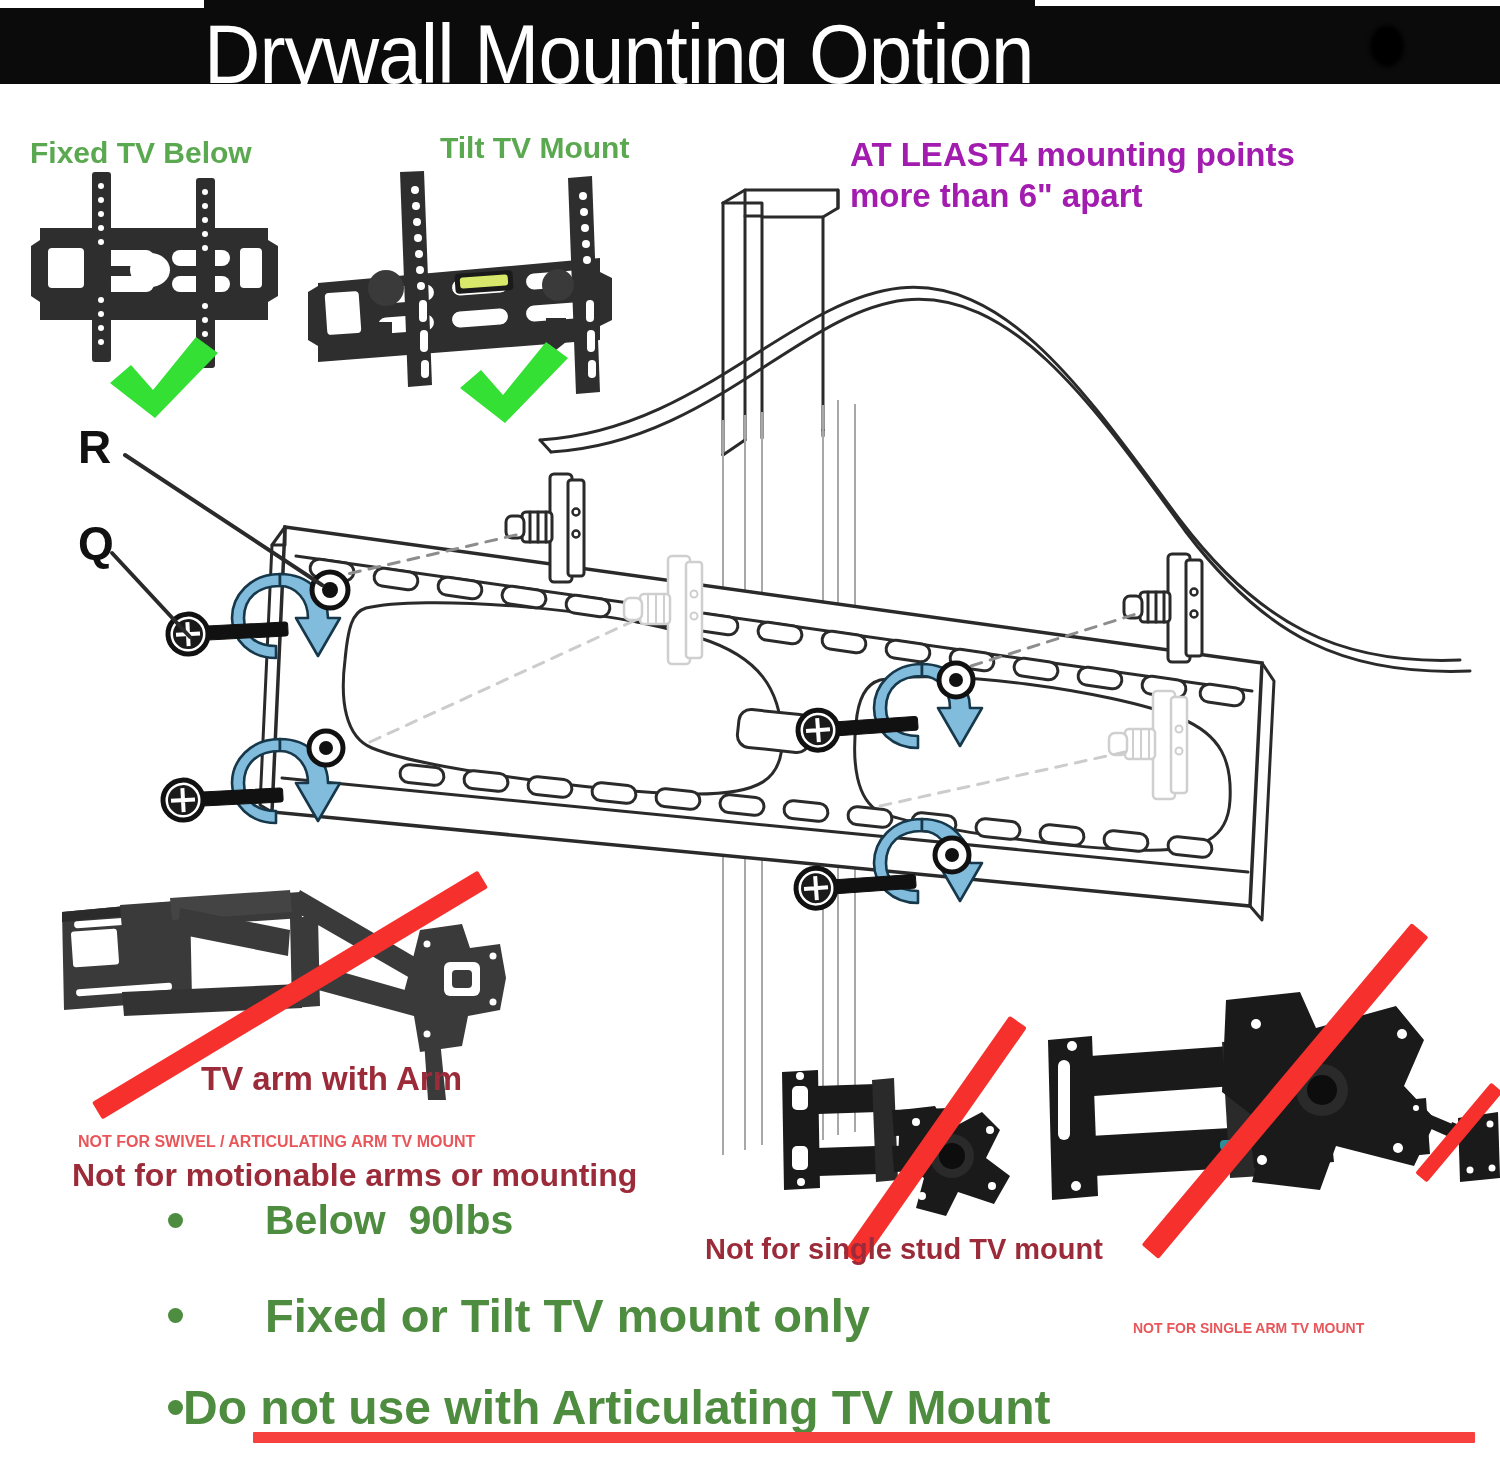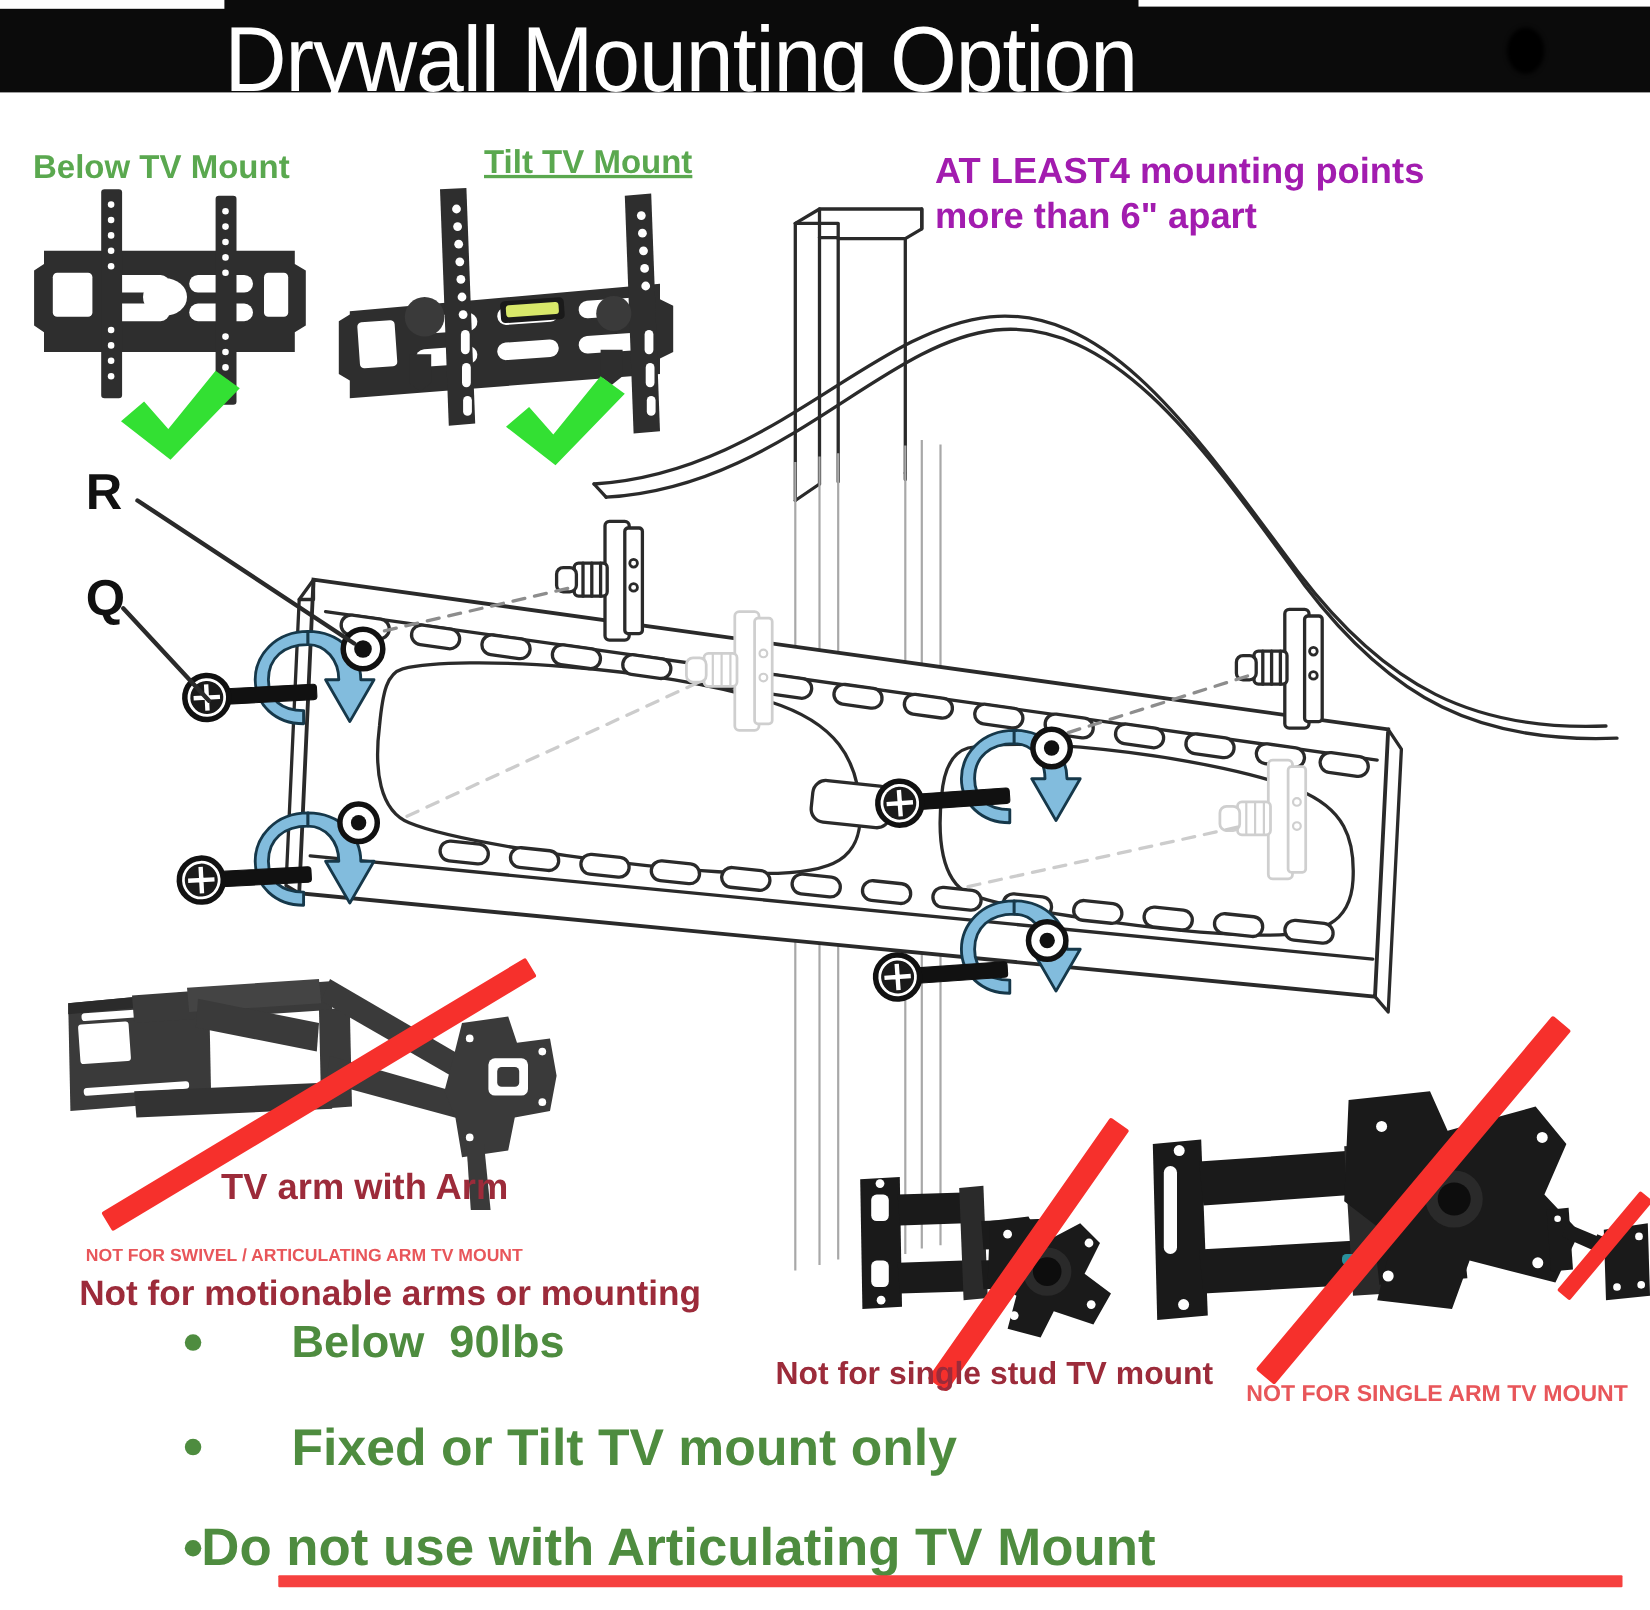--- a/index.html
+++ b/index.html
@@ -498,23 +498,23 @@
       <path fill="#1a1a1a" d="M 1458,1118 L 1498,1112 L 1500,1178 L 1460,1182 Z"></path>
       <g fill="#ffffff">
         <circle cx="1468" cy="1126" r="3.5"></circle>
           <circle cx="1490" cy="1124" r="3.5"></circle>
         <circle cx="1470" cy="1170" r="3.5"></circle>
           <circle cx="1492" cy="1168" r="3.5"></circle>
       </g>
     </g>
   </svg>
 
-  <div class="lbl lbl-green-title" style="left:30px; top:136px;">Below TV Mount</div>
-
-  <div class="lbl lbl-green-title" style="left:440px; top:131px;text-decoration:underline;">Tilt TV Mount</div>
+  <div class="lbl lbl-green-title" style="left:30px; top:136px;">Fixed TV Below</div>
+
+  <div class="lbl lbl-green-title" style="left:440px; top:131px;">Tilt TV Mount</div>
 
   <div class="lbl lbl-red-warn" style="left:850px; top:134px;">AT LEAST4 mounting points
 more than 6" apart</div>
 
   <div class="lbl lbl-letter" style="left:78px; top:420px;">R</div>
 
   <div class="lbl lbl-letter" style="left:78px; top:516px;">Q</div>
 
   <div class="strike" style="left:65px; top:985px; width:450px; height:20px; transform:rotate(-31deg);"></div>
 
@@ -525,21 +525,21 @@
   <div class="strike" style="left:1400px; top:1125px; width:118px; height:15px; transform:rotate(-50deg);"></div>
 
   <div class="lbl lbl-maroon" style="left:175px; top:1060px; font-size:33px;margin-left:26px;">TV arm with Arm</div>
 
   <div class="lbl lbl-red-caps" style="left:78px; top:1133px;">NOT FOR SWIVEL / ARTICULATING ARM TV MOUNT</div>
 
   <div class="lbl lbl-maroon" style="left:72px; top:1157px; font-size:32px;">Not for motionable arms or mounting</div>
 
   <div class="lbl lbl-maroon" style="left:705px; top:1233px; font-size:29px;">Not for single stud TV mount</div>
 
-  <div class="lbl lbl-red-caps" style="left:1133px; top:1256px; font-size:21px;">NOT FOR SINGLE ARM TV MOUNT</div>
+  <div class="lbl lbl-red-caps" style="left:1133px; top:1320px; font-size:14px;">NOT FOR SINGLE ARM TV MOUNT</div>
 
   <div class="bullet-row" style="left:168px; top:1197px;">
     <span class="bullet-dot"></span>
     <span class="bullet-text" style="margin-left:82px; font-size:41px;">Below  90lbs</span>
   </div>
 
   <div class="bullet-row" style="left:168px; top:1288px;">
     <span class="bullet-dot"></span>
     <span class="bullet-text" style="margin-left:82px; font-size:47px;">Fixed or Tilt TV mount only</span>
   </div>

